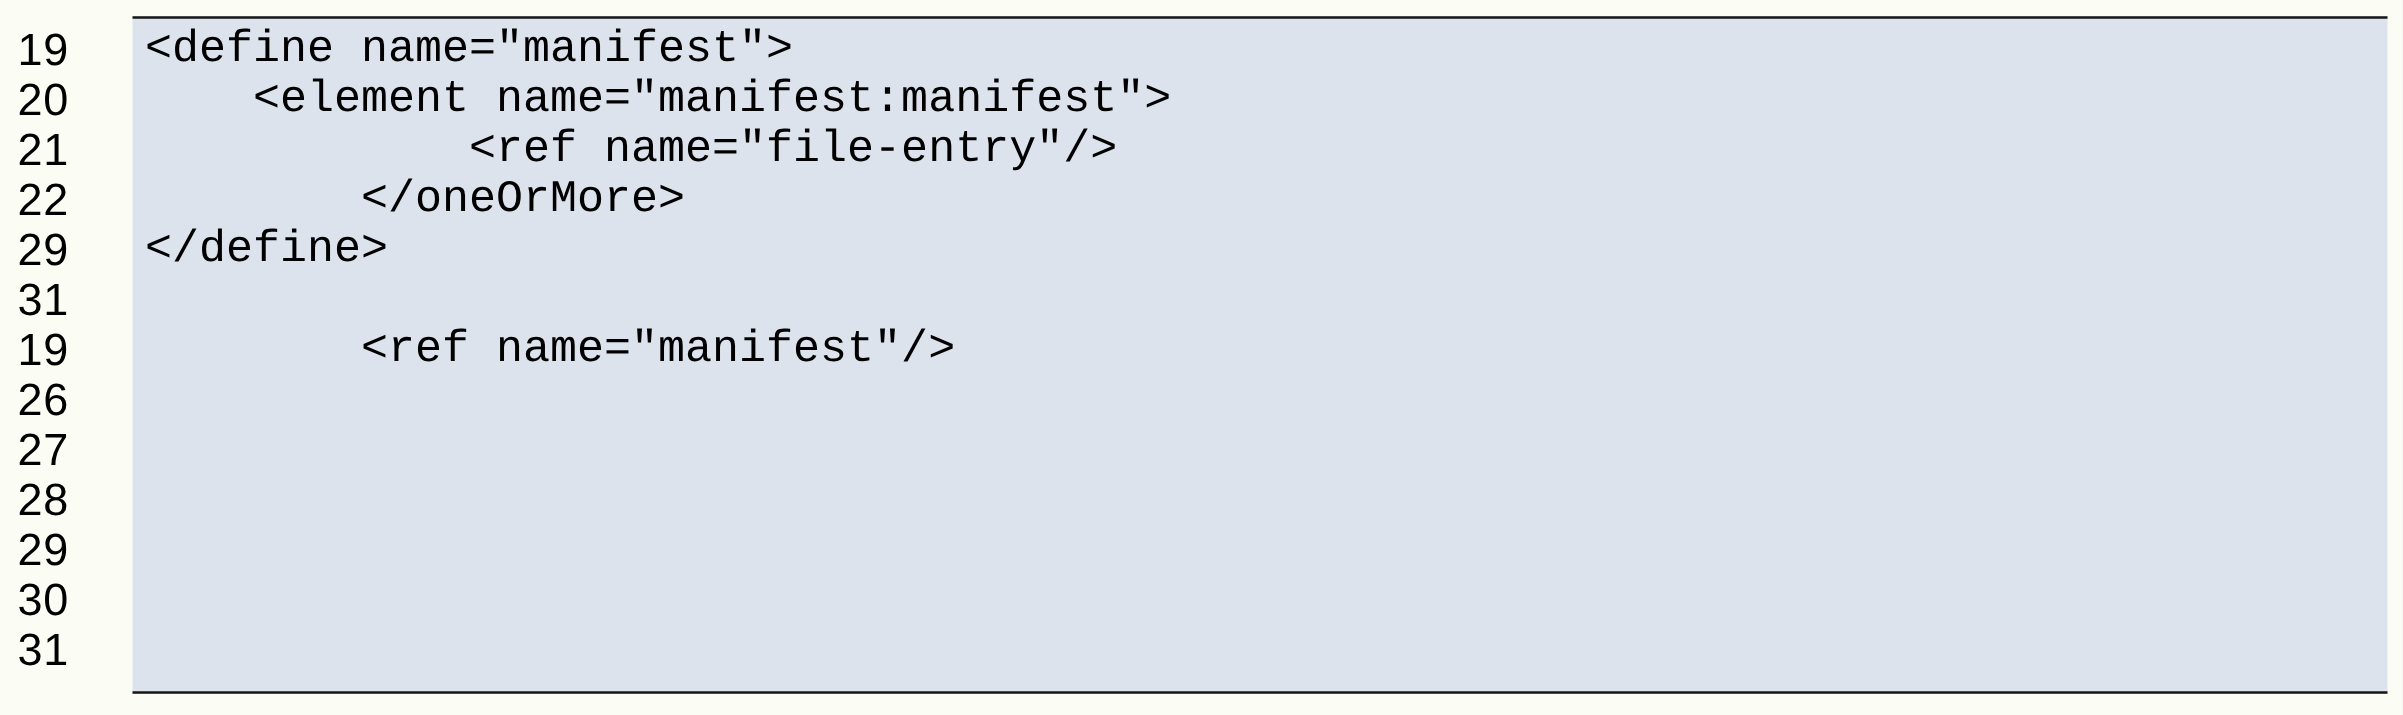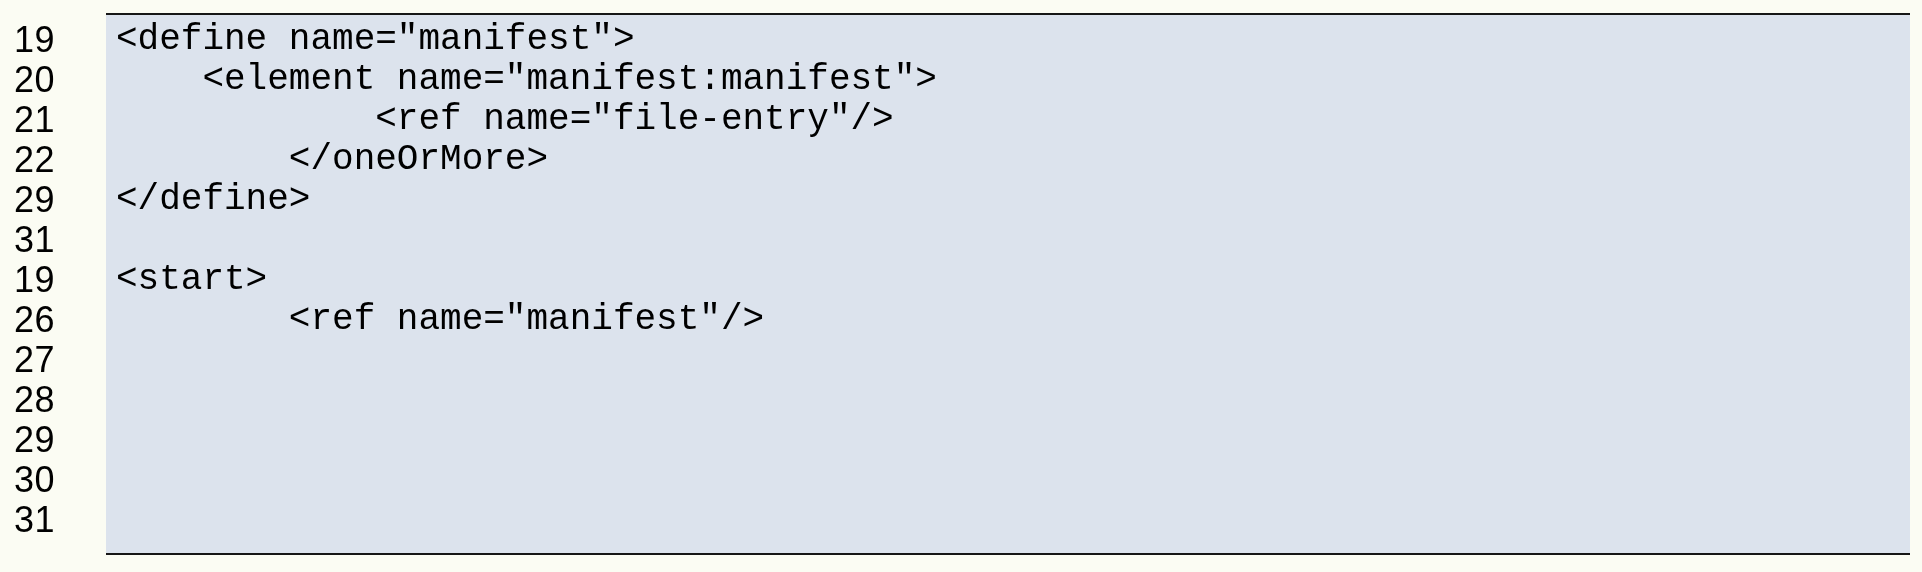--- a/index.html
+++ b/index.html
@@ -63,16 +63,15 @@
       <div class="lineno">30</div>
       <div class="lineno">31</div>
     </div>
   <div class="codeblock">
       <div class="codeline">&lt;define name="manifest"&gt;</div>
       <div class="codeline">    &lt;element name="manifest:manifest"&gt;</div>
       <div class="codeline">            &lt;ref name="file-entry"/&gt;</div>
       <div class="codeline">        &lt;/oneOrMore&gt;</div>
       <div class="codeline">&lt;/define&gt;</div>
       <div class="codeline"></div>
-      <div class="codeline">&lt;start&gt;</div>
       <div class="codeline">        &lt;ref name="manifest"/&gt;</div>
     </div>
 </div>
 
 </body></html>

